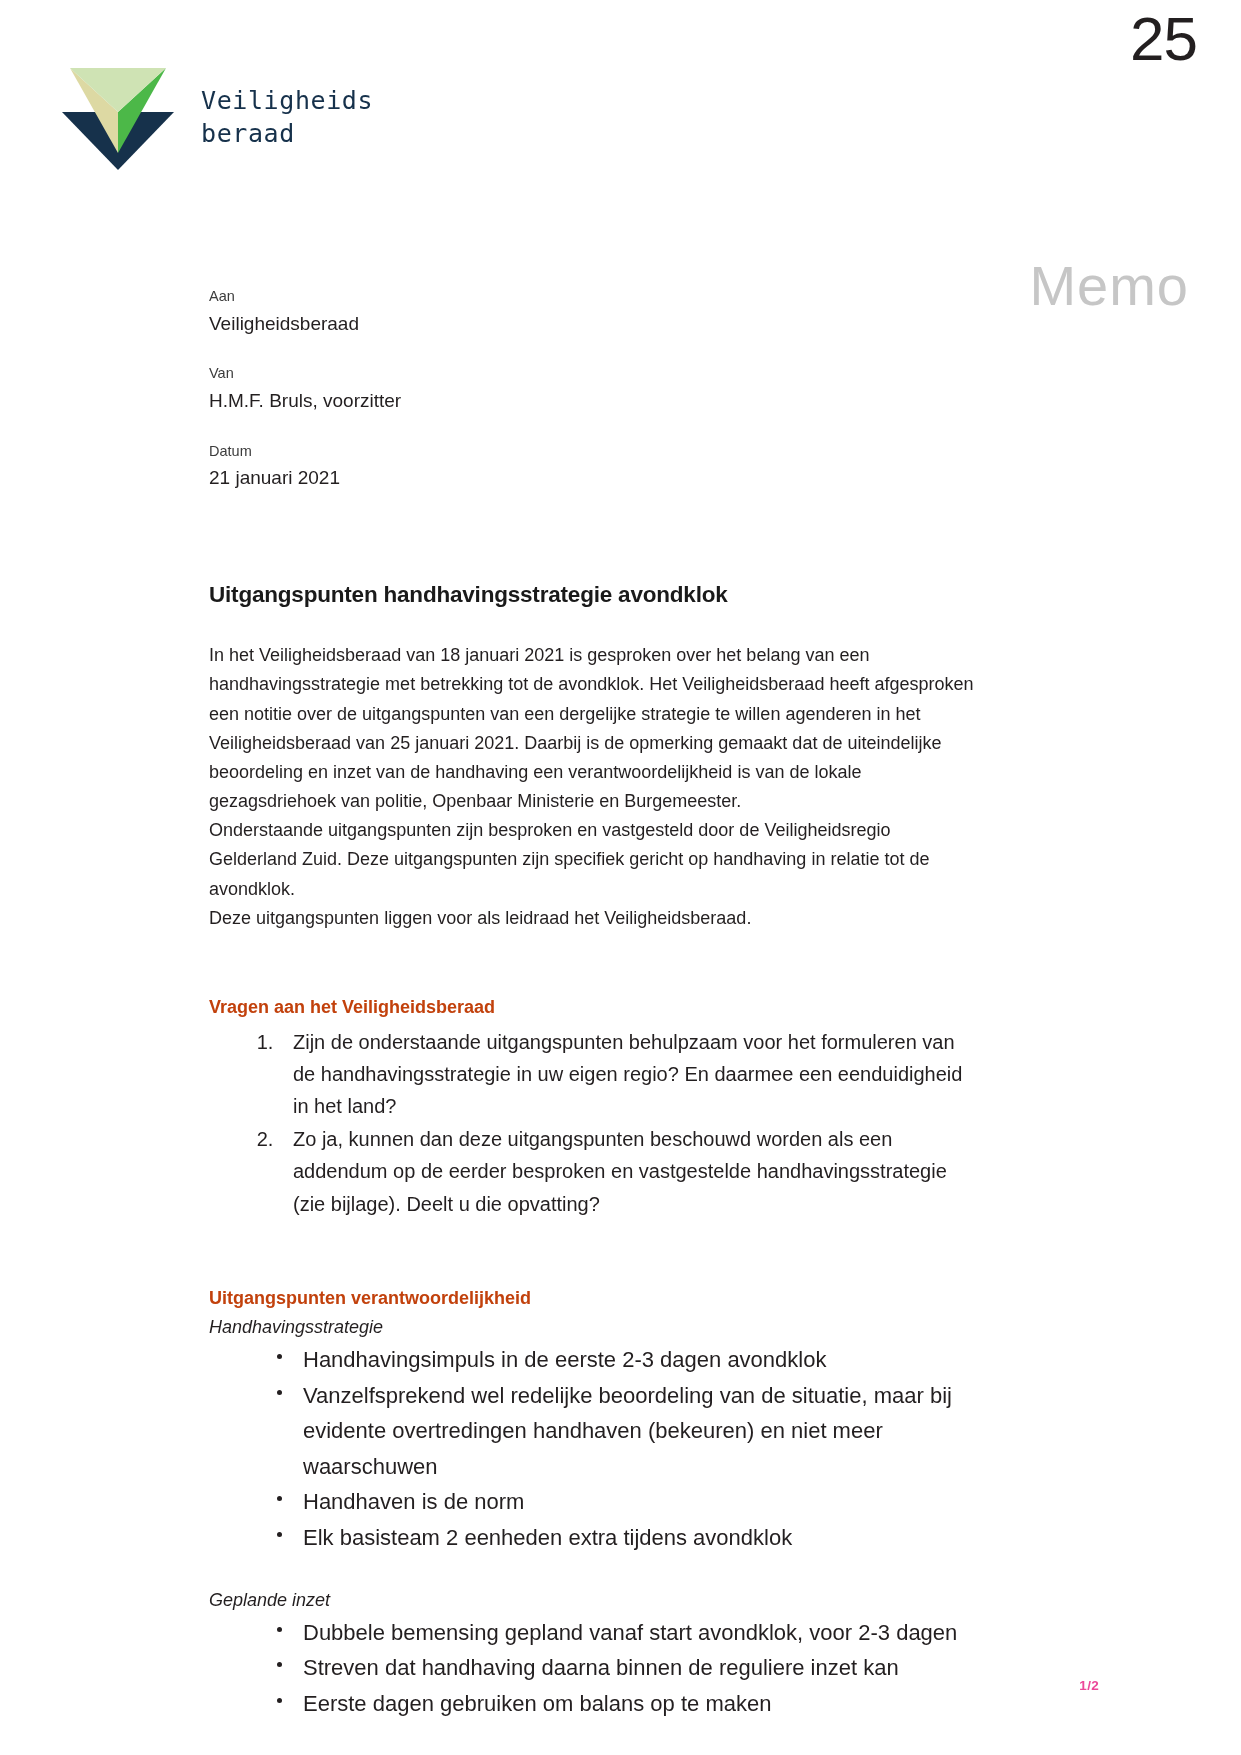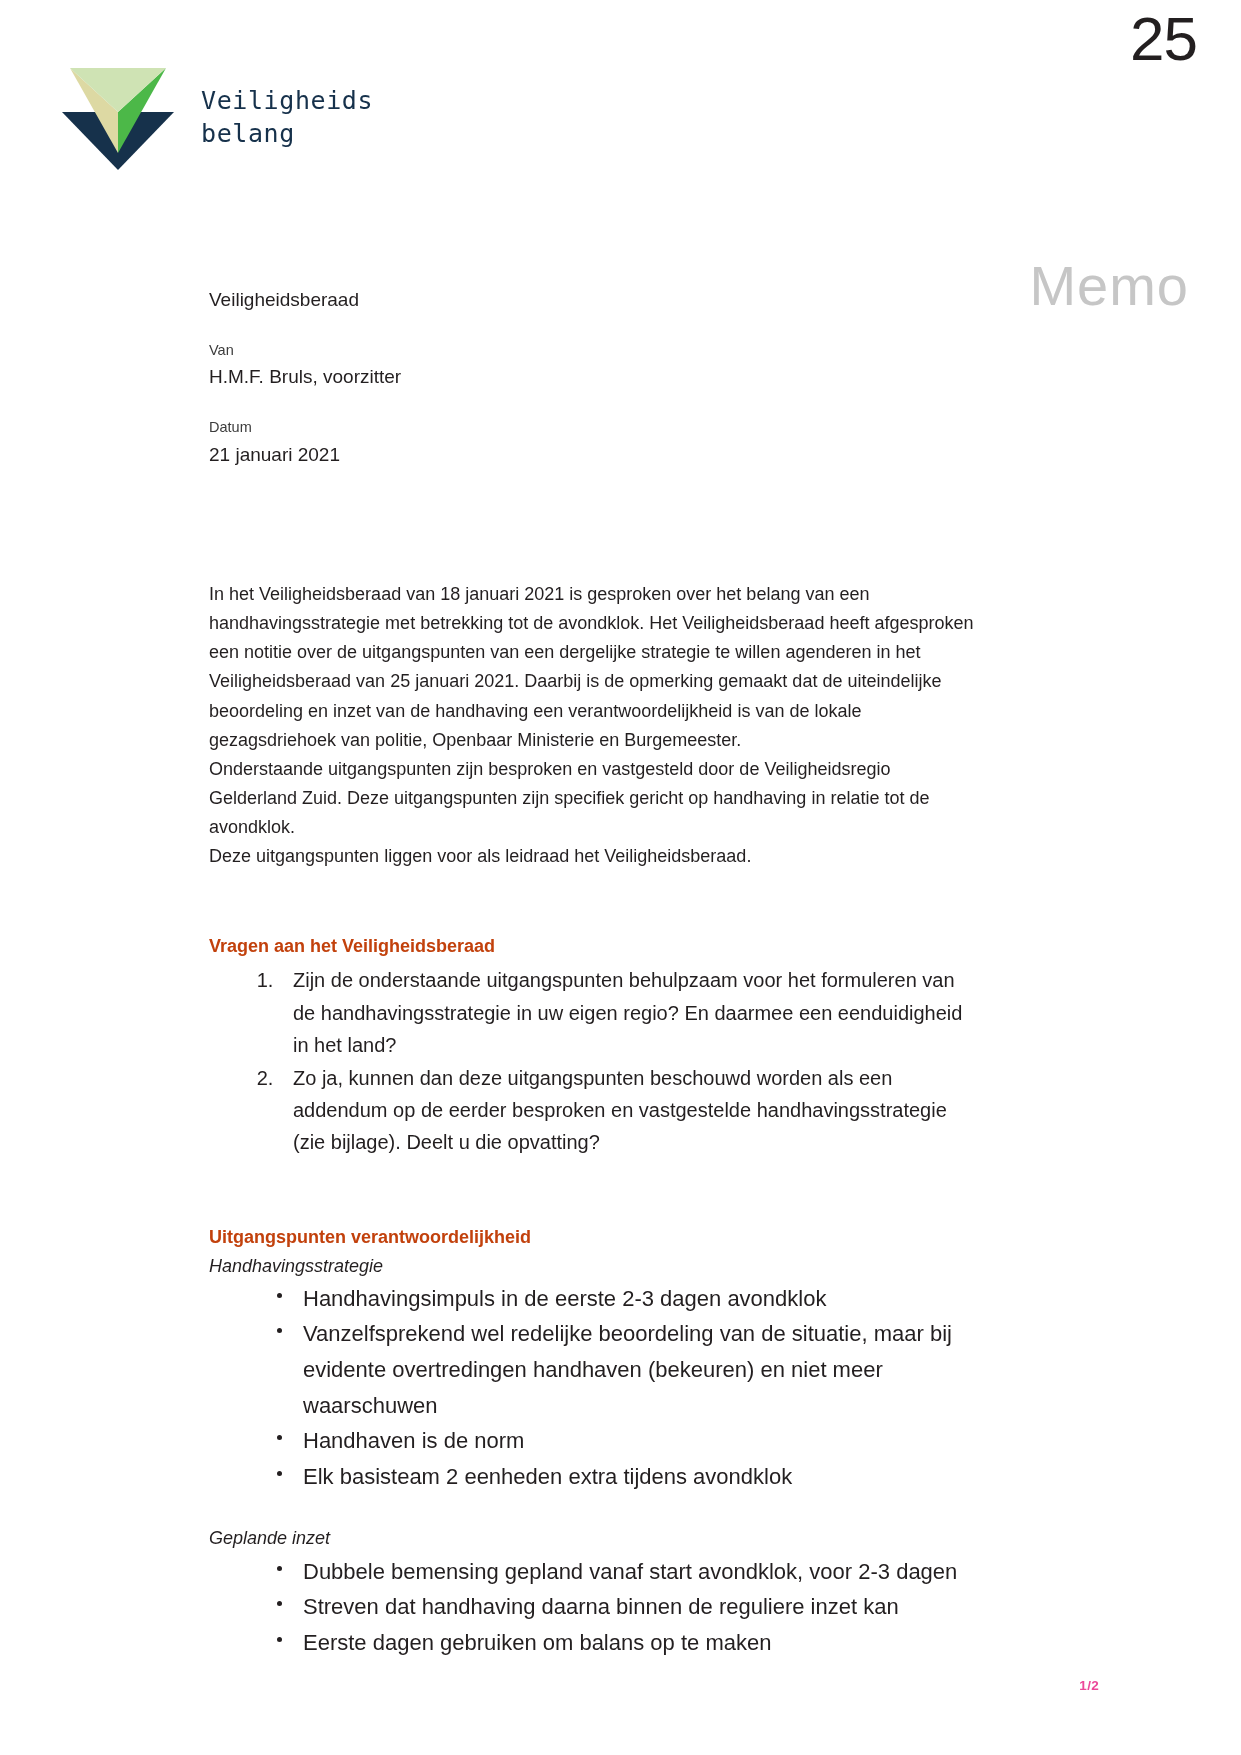--- a/index.html
+++ b/index.html
@@ -188,44 +188,46 @@
   <div class="logo-block">
     <svg class="logo-mark" viewBox="0 0 120 118">
       <polygon points="4,60 116,60 60,118" fill="#16314b"></polygon>
       <polygon points="12,16 108,16 60,101" fill="#16314b" opacity="0"></polygon>
       <polygon points="12,16 60,60 60,101" fill="#ddd9a3"></polygon>
       <polygon points="108,16 60,60 60,101" fill="#4cb848"></polygon>
       <polygon points="12,16 108,16 60,60" fill="#cfe3b4"></polygon>
     </svg>
     <div class="logo-text">
       <div>Veiligheids</div>
-      <div>belang</div>
+      <div>beraad</div>
     </div>
   </div>
 
   <div class="memo-word">Memo</div>
 
   <div class="content">
 
     <div class="meta">
       <div class="meta-group">
+        <div class="meta-label">Aan</div>
         <div class="meta-value">Veiligheidsberaad</div>
       </div>
       <div class="meta-group">
         <div class="meta-label">Van</div>
         <div class="meta-value">H.M.F. Bruls, voorzitter</div>
       </div>
       <div class="meta-group">
         <div class="meta-label">Datum</div>
         <div class="meta-value">21 januari 2021</div>
       </div>
     </div>
 
     <div class="body-area">
 
+      <h1 class="doc-title">Uitgangspunten handhavingsstrategie avondklok</h1>
 
       <p class="para">In het Veiligheidsberaad van 18 januari 2021 is gesproken over het belang van een handhavingsstrategie met betrekking tot de avondklok. Het Veiligheidsberaad heeft afgesproken een notitie over de uitgangspunten van een dergelijke strategie te willen agenderen in het Veiligheidsberaad van 25 januari 2021. Daarbij is de opmerking gemaakt dat de uiteindelijke beoordeling en inzet van de handhaving een verantwoordelijkheid is van de lokale gezagsdriehoek van politie, Openbaar Ministerie en Burgemeester.</p>
       <p class="para">Onderstaande uitgangspunten zijn besproken en vastgesteld door de Veiligheidsregio Gelderland Zuid. Deze uitgangspunten zijn specifiek gericht op handhaving in relatie tot de avondklok.</p>
       <p class="para">Deze uitgangspunten liggen voor als leidraad het Veiligheidsberaad.</p>
 
       <div class="spacer-lg"></div>
 
       <div class="section-head">Vragen aan het Veiligheidsberaad</div>
       <ol class="numbered">
         <li>Zijn de onderstaande uitgangspunten behulpzaam voor het formuleren van de handhavingsstrategie in uw eigen regio? En daarmee een eenduidigheid in het land?</li>

